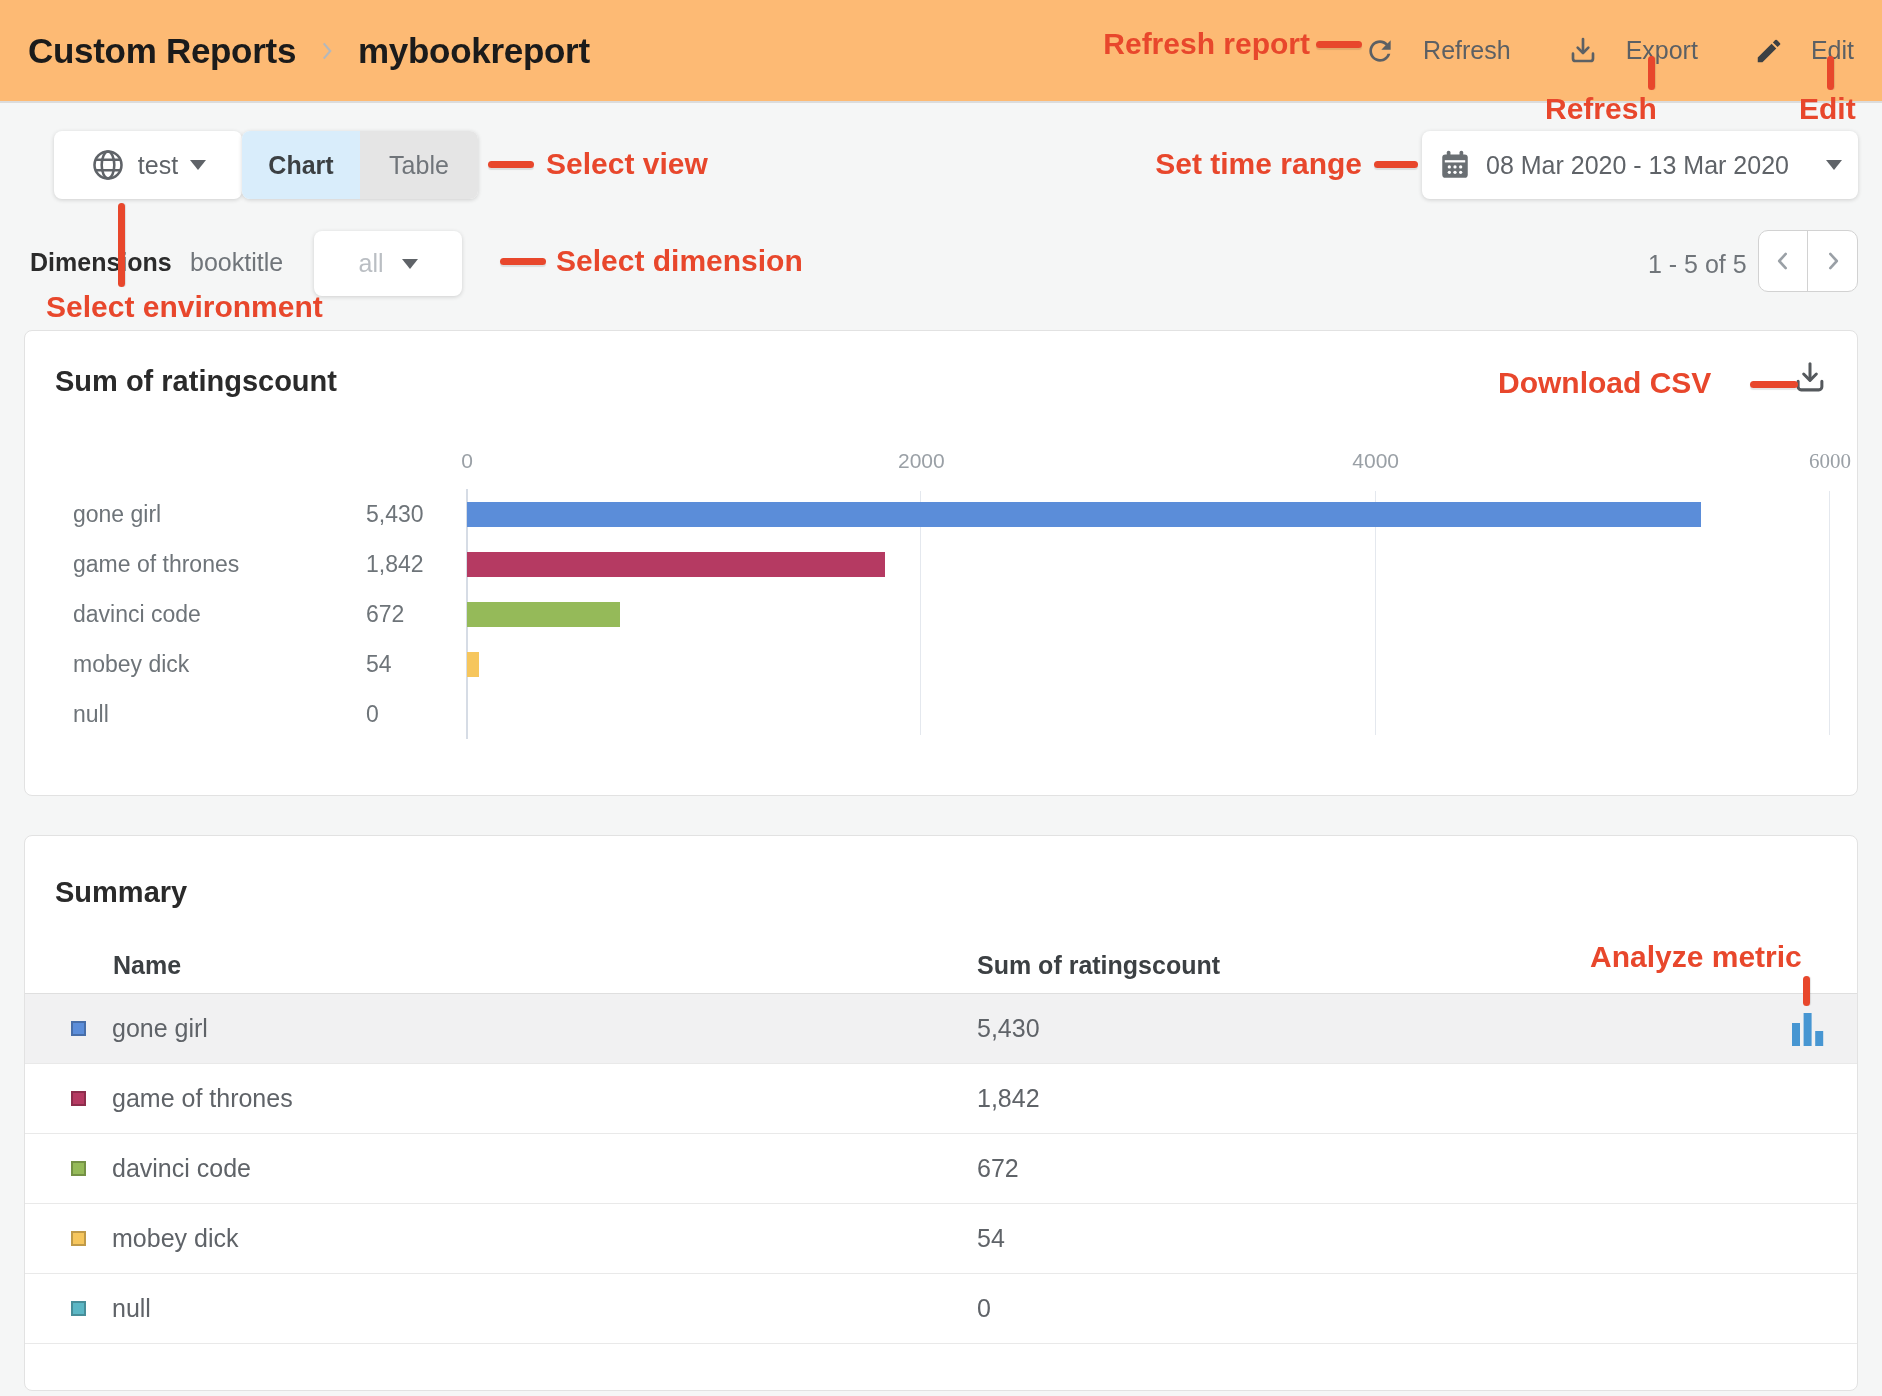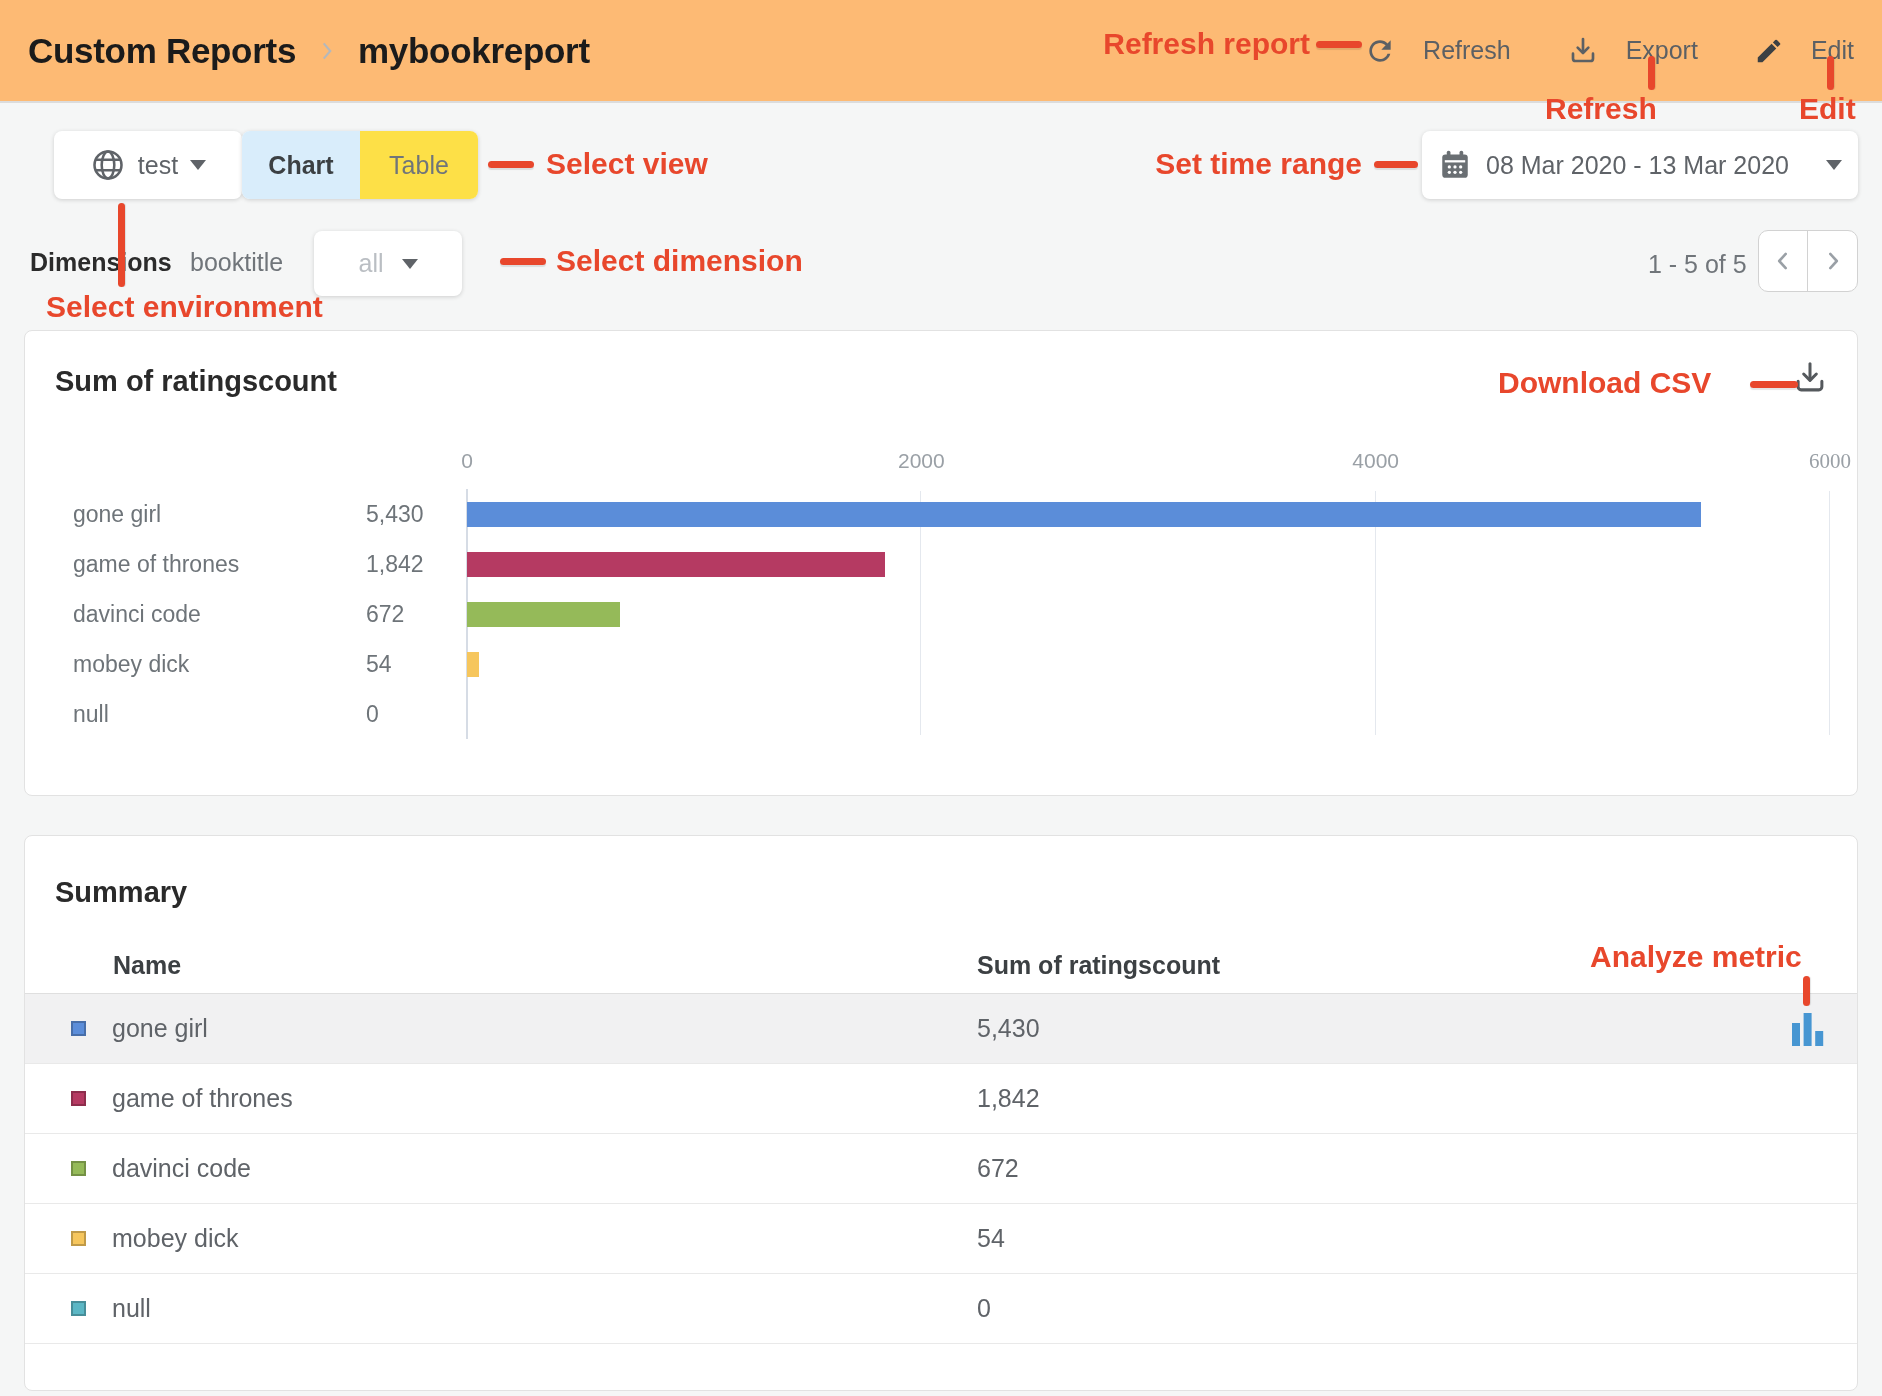--- a/index.html
+++ b/index.html
@@ -26,21 +26,21 @@
   .pill {
     position:absolute; top:131px; height:68px; background:#fff; border-radius:8px;
     box-shadow:0 1px 4px rgba(0,0,0,0.16); display:flex; align-items:center; z-index:1;
   }
   .env-pill { left:30px; width:188px; justify-content:center; gap:12px; cursor:pointer;margin-left:24px; }
   .env-label { font-size:25px; color:#5f6368; }
   .seg-pill { left:242px; width:236px; overflow:hidden; padding:0; }
   .seg { width:118px; height:68px; display:flex; align-items:center; justify-content:center;
          font-size:25px; cursor:pointer; }
   .seg-active { background:#d9edfb; color:#3c4043; font-weight:600; }
-  .seg-idle { background:#fde047; color:#70757a; }
+  .seg-idle { background:#e5e5e5; color:#70757a; }
   .date-pill { left:1422px; width:436px; padding:0 16px; gap:14px; cursor:pointer; }
   .date-label { font-size:25px; color:#5f6368; white-space:nowrap; }
   .caret { width:0; height:0; border-left:8px solid transparent; border-right:8px solid transparent;
            border-top:10px solid #5f6368; }
   .date-pill .caret { margin-left:auto; }
 
   
   .dim-label { position:absolute; left:30px; top:248px; font-size:25px; font-weight:700; color:#2b2b2b; z-index:1;}
   .dim-name  { position:absolute; left:190px; top:248px; font-size:25px; color:#70757a; }
   .all-pill  { left:314px; top:231px; width:148px; height:65px; justify-content:center; gap:18px; cursor:pointer; }

